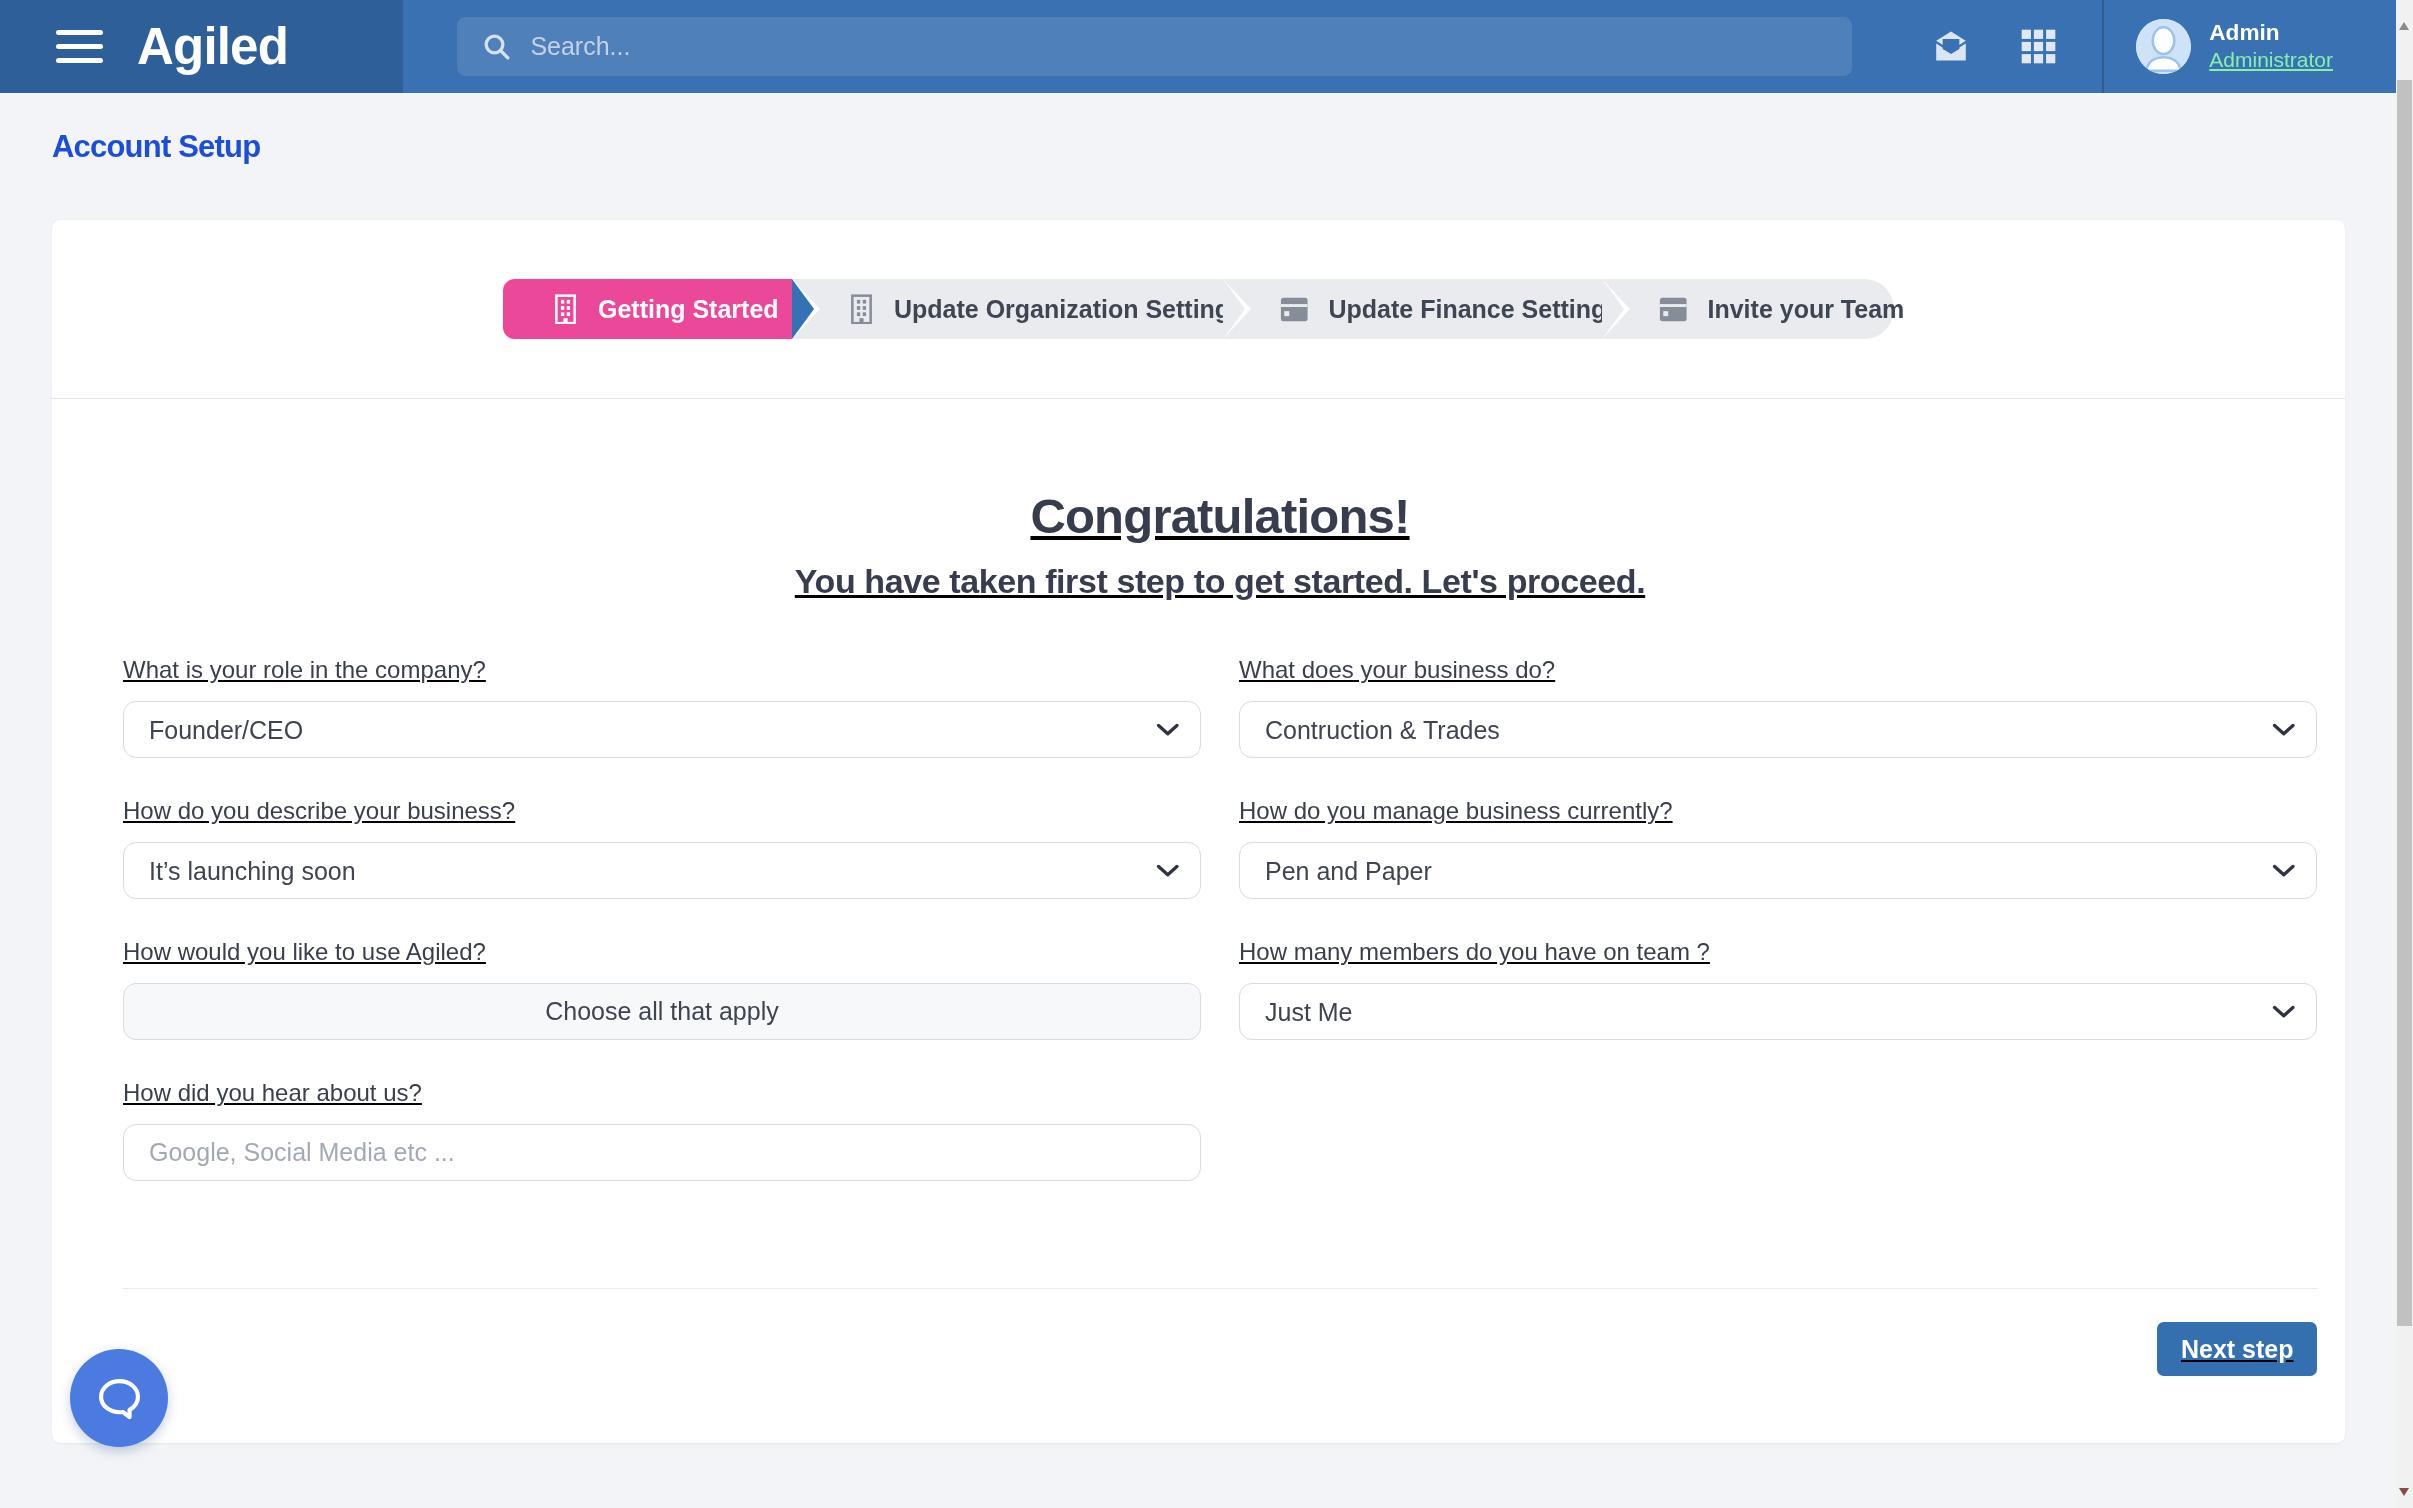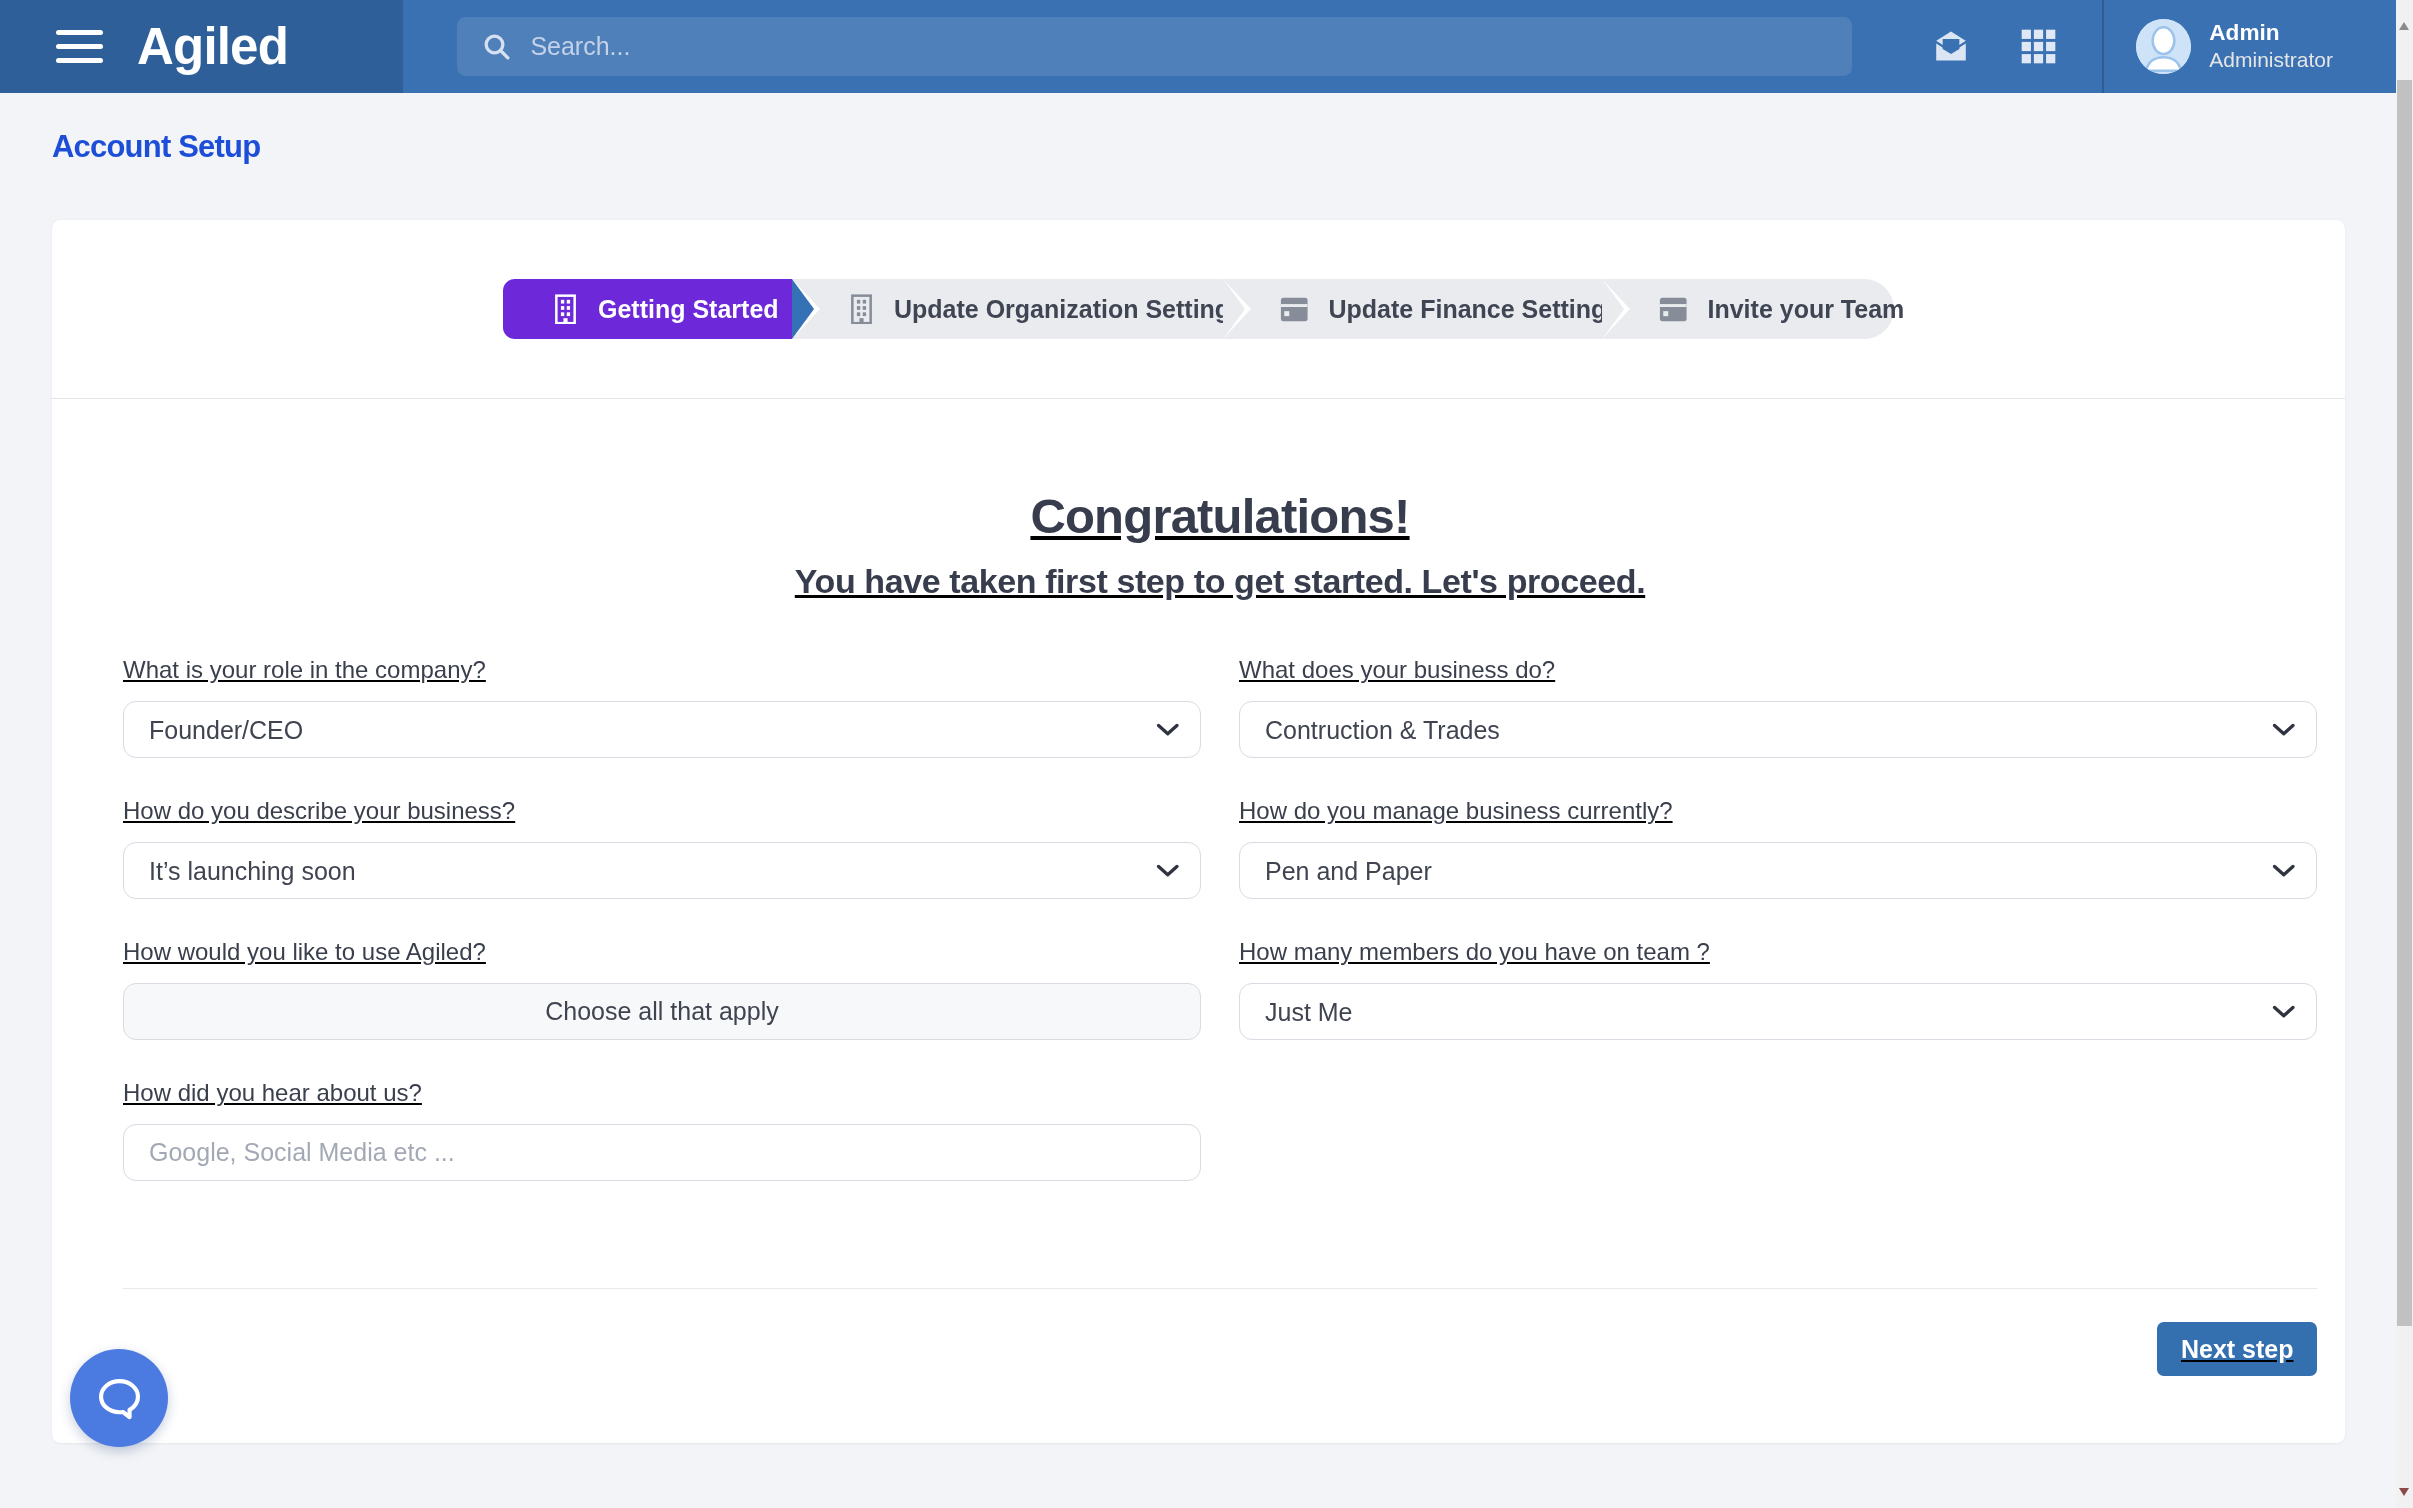--- a/index.html
+++ b/index.html
@@ -30,21 +30,21 @@
   }
   .search input::placeholder { color:#c3d2e8; }
   .nav-right { margin-left:auto; display:flex; align-items:center; height:100%; }
   .icon-btn { background:none; border:none; cursor:pointer; display:flex; align-items:center; }
   .icon-btn.mail { margin-right:49px; }
   .icon-btn.grid { margin-right:45px; }
   .nav-divider { width:1.7px; height:93px; background:rgba(0,0,0,.18); }
   .user { display:flex; align-items:center; gap:18.4px; padding:0 80px 0 32px; cursor:pointer; }
   .avatar { width:55px; height:55px; border-radius:50%; background:#d9e8f9; overflow:hidden; flex:none; }
   .user-name { color:#fff; font-size:22.6px; font-weight:bold; line-height:1.25; }
-  .user-role { color:#e5e5e5; font-size:21px; line-height:1.25; }
+  .user-role { color:#86efac; font-size:21px; line-height:1.25;text-decoration:underline; }
 
   
   main { padding:0 68px 0 52px; }
   .page-title {
     margin-top:36px; font-size:31px; font-weight:bold; color:#1d4ed8;
     letter-spacing:-0.8px; font-stretch:condensed;
   }
 
   .card { background:#fff; box-shadow:0 0.8px 2.5px rgba(40,47,60,.06); }
   .card-top {
@@ -55,21 +55,21 @@
   .card-main { border-radius:0 0 8.4px 8.4px; padding:89px 28px 67px 71px;text-decoration:underline; }
 
   
   .wizard { display:flex; height:60px; }
   .step {
     position:relative; display:flex; align-items:center; gap:20px;
     background:#e9ebee; color:#3f4553; font-size:25px; font-weight:600;
     font-stretch:condensed; white-space:nowrap; cursor:pointer;
   }
   .step .step-icon { color:#868d99; display:flex; }
-  .step.active { background:#6d28d9; color:#fff; }
+  .step.active { background:#ec4899; color:#fff; }
   .step.active .step-icon { color:#fff; }
   .step:not(:first-child)::before {
     content:""; position:absolute; left:0; top:0; z-index:1;
     border-top:30px solid transparent; border-bottom:30px solid transparent;
     border-left:28.5px solid #fff;
   }
   .step:not(:last-child)::after {
     content:""; position:absolute; right:-22px; top:0; z-index:2;
     border-top:30px solid transparent; border-bottom:30px solid transparent;
     border-left:22px solid #e9ebee;

